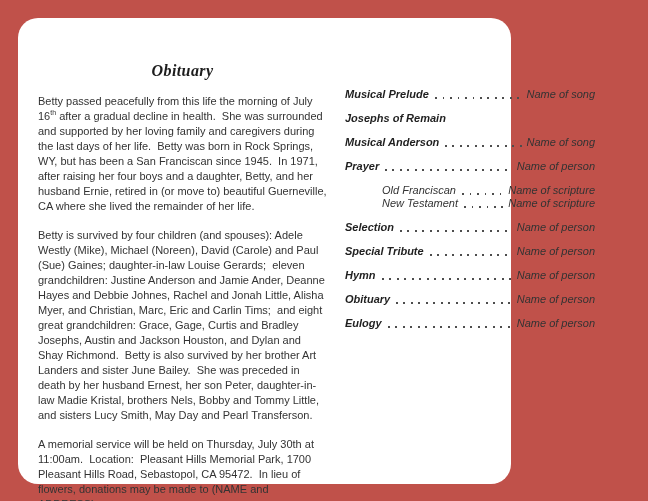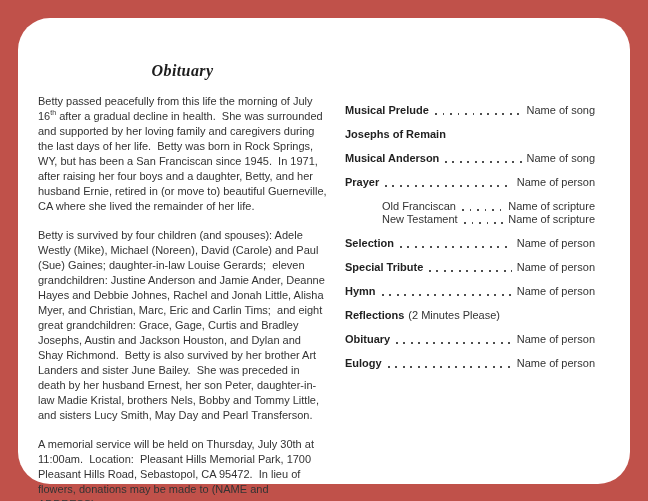--- a/index.html
+++ b/index.html
@@ -6,23 +6,23 @@
   body {
     width: 648px; height: 501px;
     position: relative;
     background: #c0514a;
     font-family: "Liberation Sans", sans-serif;
     overflow: hidden;
   }
   .card {
     position: absolute;
     left: 18px; top: 18px;
-    width: 612px; height: 466px;
+    width: 493px; height: 466px;
     background: #ffffff;
-    border-radius: 32px;
+    border-radius: 20px;
   }
   
   .page-left {
     position: absolute;
     left: 20px; top: 44px;
     width: 289px;
     color: #2f2f2f;
   }
   .page-title {
     font-family: "Liberation Serif", serif;
@@ -42,21 +42,21 @@
     color: #333333;
   }
   .obit-para sup { font-size: 7px; line-height: 0; }
   
   .page-right {
     position: absolute;
     left: 327px; top: 46px;
     width: 250px;
     color: #2f2f2f;
   }
-  .svc-list { margin-top: 40px; }
+  .svc-list { margin-top: 24px; font-style: italic; }
   .svc-row {
     display: flex;
     align-items: flex-end;
     font-size: 11px;
     line-height: 13px;
     margin-bottom: 11px;
   }
   .svc-label {
     font-weight: bold;
     color: #1f1f1f;
@@ -141,24 +141,20 @@
         <span class="leader"></span>
         <span class="svc-value">Name of person</span>
       </div>
 
       <div class="svc-row">
         <span class="svc-label">Hymn</span>
         <span class="leader"></span>
         <span class="svc-value">Name of person</span>
       </div>
 
-      <div class="svc-row">
-        <span class="svc-label">Reflections</span>
-        <span class="svc-note">(2 Minutes Please)</span>
-      </div>
 
       <div class="svc-row">
         <span class="svc-label">Obituary</span>
         <span class="leader"></span>
         <span class="svc-value">Name of person</span>
       </div>
 
       <div class="svc-row">
         <span class="svc-label">Eulogy</span>
         <span class="leader"></span>

